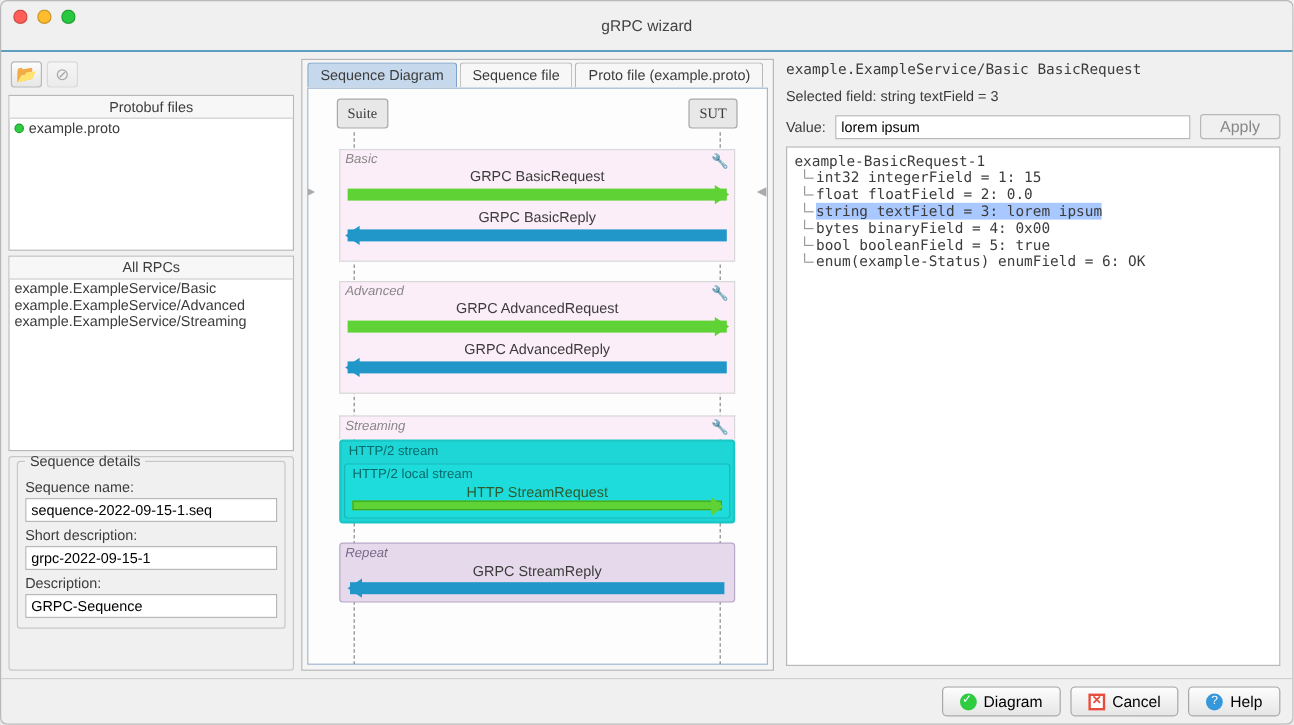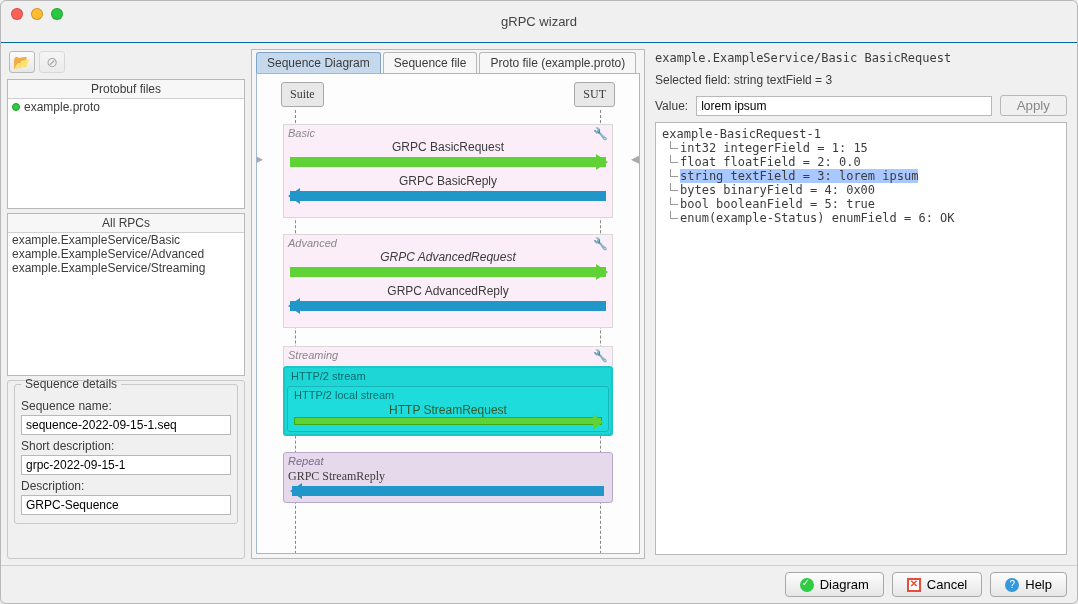--- a/index.html
+++ b/index.html
@@ -61,21 +61,21 @@
 .arrow-left.arrow-blue::after { left: -2px; border-right: 12px solid #2196c9; }
 .stream-outer { position: absolute; left: 26px; right: 26px; border: 2px solid #1bc6c6; background: #1ed6d6; border-radius: 3px; }
 .stream-inner { margin: 2px; border: 1px solid #18b8b8; background: #1fdcdc; border-radius: 3px; padding-bottom: 4px; }
 .stream-label { font-size: 11px; color: #0a6b6b; padding: 2px 6px; }
 .stream-arrow-row { position: relative; height: 24px; }
 .stream-msg-label { text-align: center; font-size: 12px; color: #2c5c2c; }
 .stream-arrow { position: absolute; left: 6px; right: 6px; height: 8px; background: #5fd335; bottom: 2px; border: 1px solid #3fa81a; }
 .stream-arrow::after { content: ""; position: absolute; right: -2px; top: -4px; border-top: 8px solid transparent; border-bottom: 8px solid transparent; border-left: 10px solid #5fd335; }
 .repeat-box { position: absolute; left: 26px; right: 26px; border: 1px solid #b8a8c8; background: #e6d9ec; border-radius: 3px; padding: 2px 4px 6px 4px; }
 .repeat-label { font-size: 11px; color: #7a6b8a; font-style: italic; }
-.repeat-msg { font-size: 12px; margin: 2px 0; font-family: Liberation Serif, serif; }
+.repeat-msg { text-align: center; font-size: 12px; margin: 2px 0; }
 .repeat-arrow { position: relative; height: 10px; background: #2196c9; margin: 0 4px; }
 .repeat-arrow::after { content: ""; position: absolute; left: -2px; top: -3px; border-top: 8px solid transparent; border-bottom: 8px solid transparent; border-right: 12px solid #2196c9; }
 .right-header { padding: 2px 4px; font-family: Menlo, monospace; font-size: 12px; }
 .right-selected { padding: 2px 4px; font-size: 12px; }
 .value-row { display: flex; align-items: center; gap: 8px; padding: 2px 4px; }
 .value-row label { font-size: 12px; }
 .value-row input { flex: 1; padding: 2px 4px; border: 1px solid #b8b8b8; background: #fff; font-size: 12px; }
 .apply-btn { padding: 2px 16px; border: 1px solid #b8b8b8; background: #f0f0f0; color: #888; border-radius: 3px; cursor: default; }
 .tree-panel { flex: 1; border: 1px solid #b8b8b8; background: #fff; padding: 4px 6px; font-family: Menlo, monospace; font-size: 12px; overflow: auto; margin: 0 4px 4px 4px; }
 .tree-root { }
@@ -177,21 +177,21 @@
               </div>
               <div class="msg-row">
                 <div class="msg-label">GRPC BasicReply</div>
                 <div class="arrow arrow-blue arrow-left"></div>
               </div>
             </div>
 
             <div class="frag" style="top:160px; height:94px;">
               <div class="frag-label">Advanced</div>
               <div class="frag-wrench">🔧</div>
-              <div class="msg-row" style="margin-top:14px;font-style:italic;">
+              <div class="msg-row" style="margin-top:14px;">
                 <div class="msg-label">GRPC AdvancedRequest</div>
                 <div class="arrow arrow-green arrow-right"></div>
               </div>
               <div class="msg-row">
                 <div class="msg-label">GRPC AdvancedReply</div>
                 <div class="arrow arrow-blue arrow-left"></div>
               </div>
             </div>
 
             <div class="frag" style="top:272px; height:20px; border-bottom:none;">

